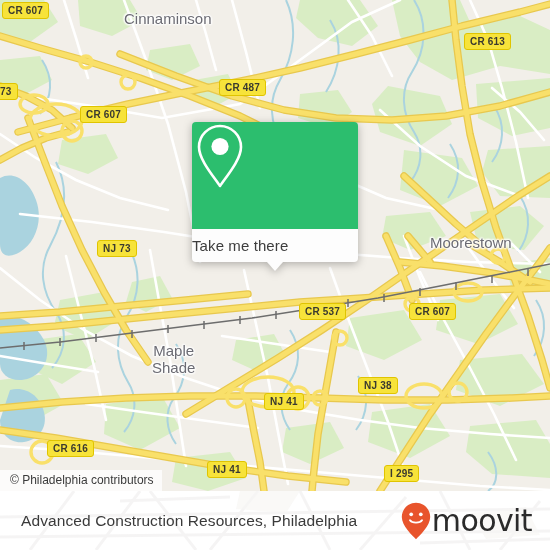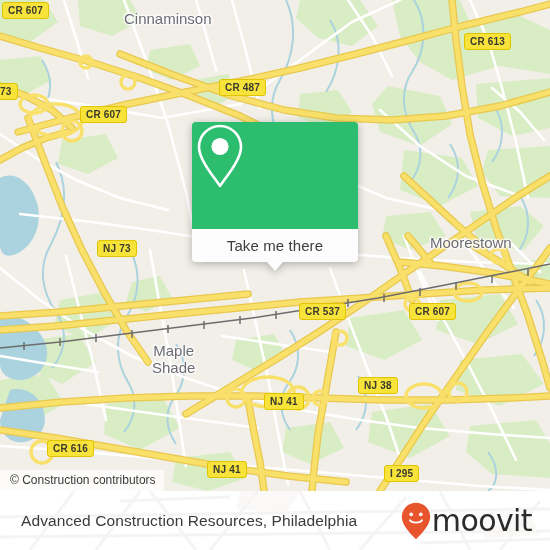--- a/index.html
+++ b/index.html
@@ -78,21 +78,21 @@
     display: flex;
     align-items: center;
     justify-content: center;
   }
   #popup-footer {
     background: #fdfdfd;
     height: 33px;
     border-radius: 0 0 4px 4px;
     display: flex;
     align-items: center;
-    justify-content: center;
+    justify-content: flex-start;
     color: #3d3d3d;
     font-size: 15px;
     letter-spacing: .1px;
     position: relative;
   }
   #popup-tail {
     position: absolute;
     left: 50%; top: 100%;
     width: 0; height: 0;
     margin-left: -8px;
@@ -381,21 +381,21 @@
           <path d="M28 4 C39.6 4 49 13.4 49 25 C49 38 34 55 28 64 C22 55 7 38 7 25 C7 13.4 16.4 4 28 4 Z" fill="none" stroke="#ffffff" stroke-width="2.6" stroke-linejoin="round"></path>
           <circle cx="28" cy="24.5" r="8.6" fill="#ffffff"></circle>
         </svg>
       </div>
       <div id="popup-footer">
         <span>Take me there</span>
         <div id="popup-tail"></div>
       </div>
     </div>
 
-    <div id="attribution">© Construction contributors</div>
+    <div id="attribution">© Philadelphia contributors</div>
   </div>
 
   <div id="footer">
     <svg id="footer-watermark" viewBox="0 0 550 59">
       <g stroke="#eceaea" fill="none" stroke-width="3">
         <path d="M30,59 L74,0"></path>
           <path d="M96,59 L140,0"></path>
           <path d="M150,0 L196,59"></path>
         <path d="M210,59 L258,0"></path>
           <path d="M300,0 L330,59"></path>

